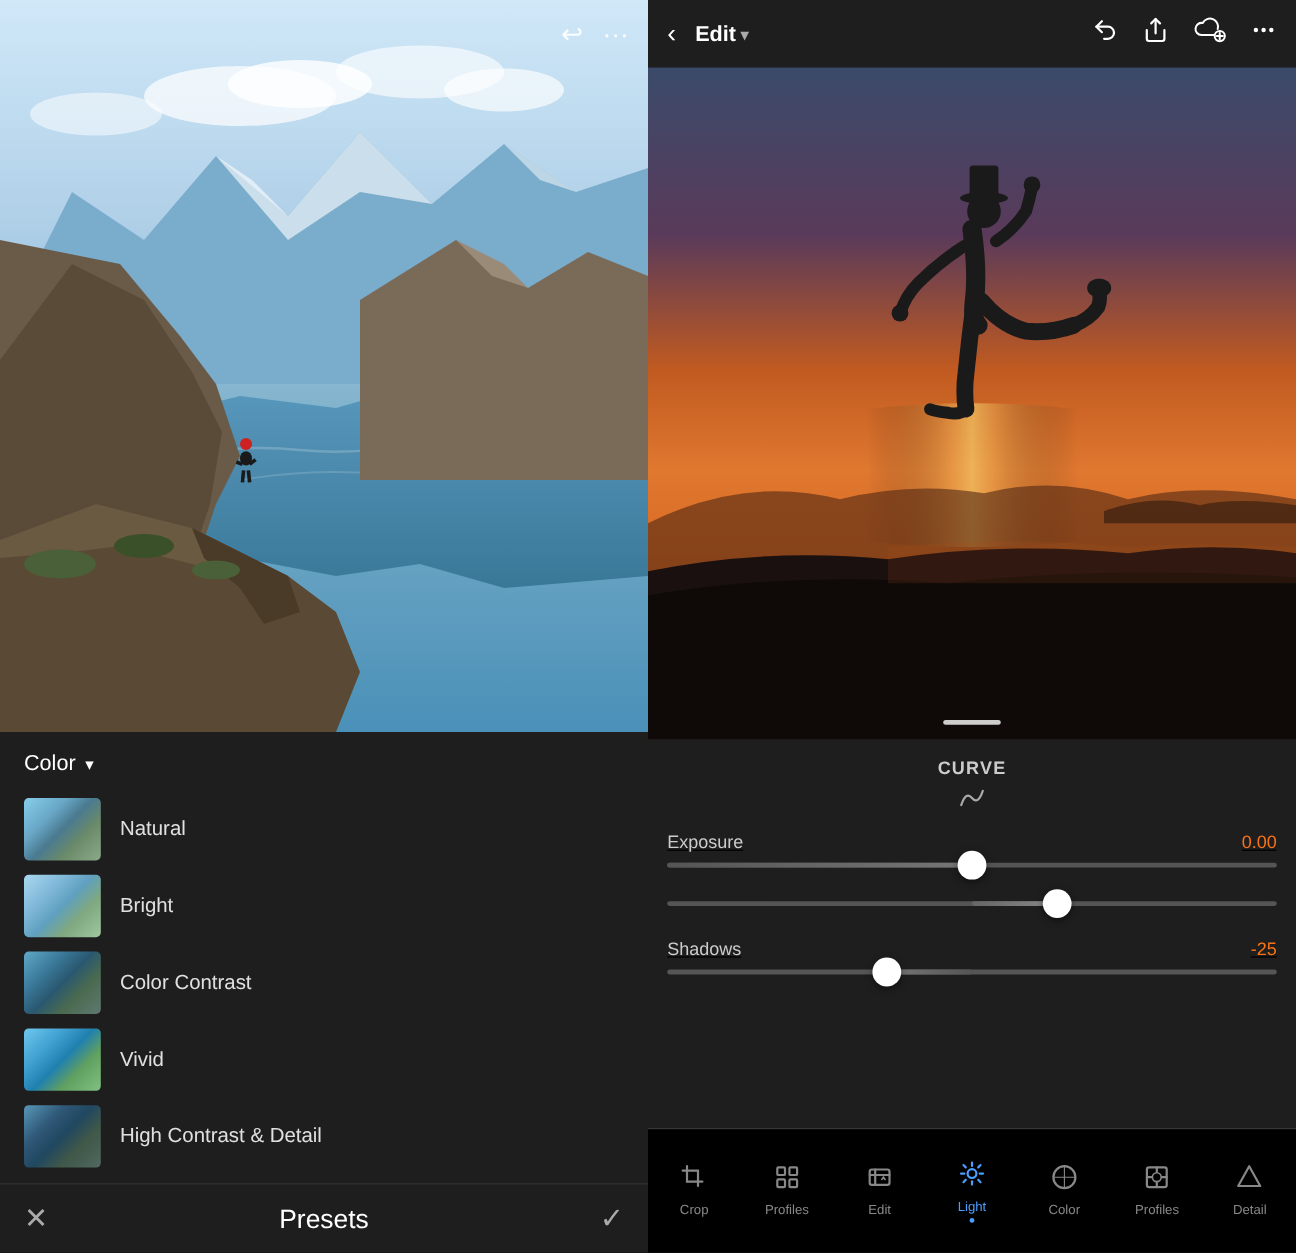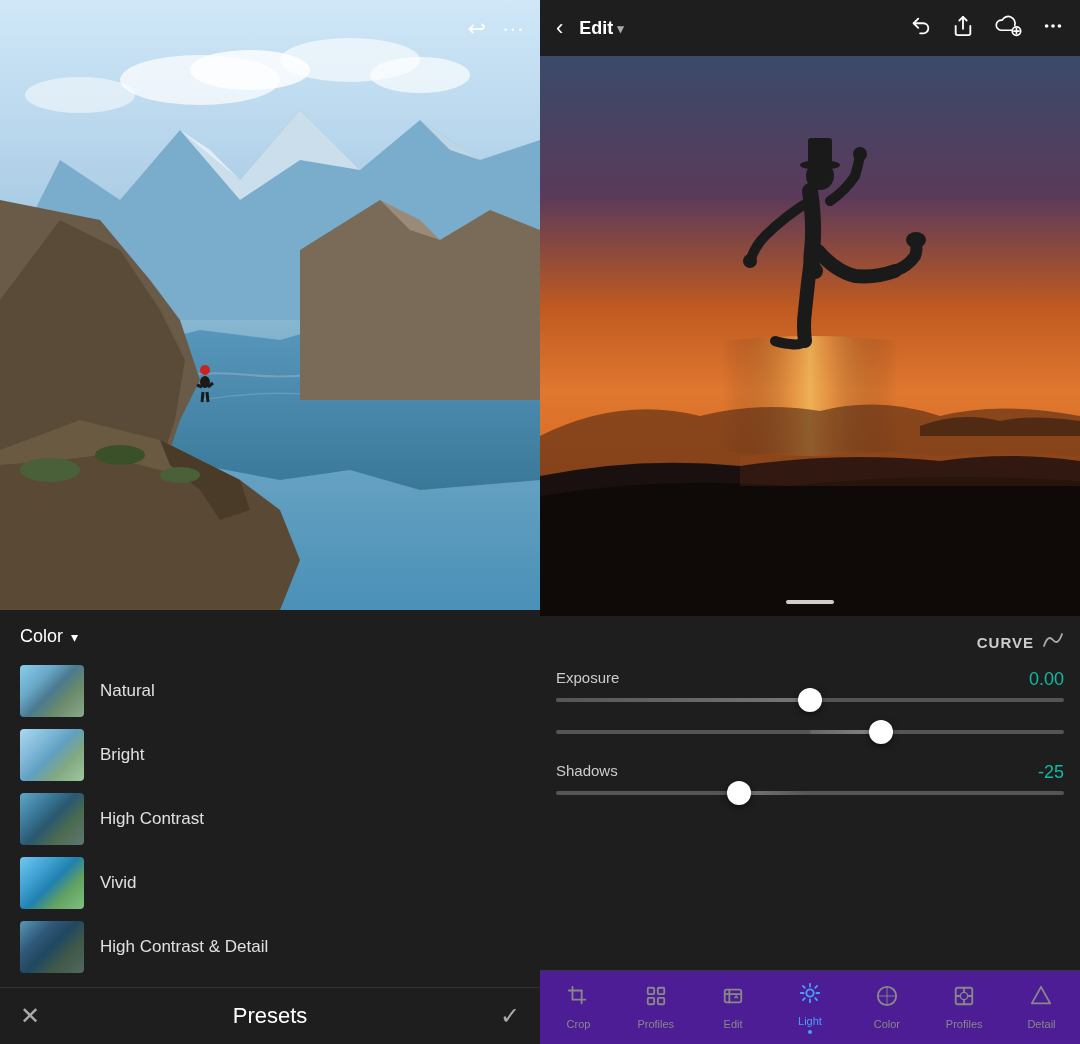--- a/index.html
+++ b/index.html
@@ -246,52 +246,54 @@
       flex-direction: column;
       padding: 16px 16px 0;
     }
 
     .curve-row {
       display: flex;
       align-items: center;
       justify-content: flex-end;
       margin-bottom: 16px;
       gap: 8px;
+      flex-direction: column;
     }
 
     .curve-label {
       color: #cccccc;
       font-size: 15px;
       font-weight: 600;
       letter-spacing: 1px;
     }
 
     .curve-icon {
       color: #cccccc;
       font-size: 18px;
     }
 
     .slider-row {
       margin-bottom: 28px;
+      text-decoration: underline;
     }
 
     .slider-header {
       display: flex;
       justify-content: space-between;
       margin-bottom: 8px;
     }
 
     .slider-name {
       color: #cccccc;
       font-size: 15px;
     }
 
     .slider-value {
-      color: #14b8a6;
-      font-size: 18px;
+      color: #f97316;
+      font-size: 15px;
     }
 
     .slider-track {
       position: relative;
       height: 4px;
       background: #555;
       border-radius: 2px;
     }
 
     .slider-fill {
@@ -308,22 +310,22 @@
       background: #ffffff;
       border-radius: 50%;
       top: 50%;
       transform: translate(-50%, -50%);
       box-shadow: 0 2px 6px rgba(0,0,0,0.5);
       cursor: pointer;
     }
 
     
     .bottom-tabbar {
-      height: 74px;
-      background: #4c1d95;
+      height: 104px;
+      background: #000000;
       display: flex;
       align-items: center;
       justify-content: space-around;
       border-top: 1px solid #383838;
       margin-top: auto;
     }
 
     .tab-item {
       display: flex;
       flex-direction: column;
@@ -453,21 +455,21 @@
         <span class="preset-name">Natural</span>
       </div>
 
       <div class="preset-item">
         <div class="preset-thumb preset-thumb-bright"></div>
         <span class="preset-name">Bright</span>
       </div>
 
       <div class="preset-item">
         <div class="preset-thumb preset-thumb-highcontrast"></div>
-        <span class="preset-name">High Contrast</span>
+        <span class="preset-name">Color Contrast</span>
       </div>
 
       <div class="preset-item">
         <div class="preset-thumb preset-thumb-vivid"></div>
         <span class="preset-name">Vivid</span>
       </div>
 
       <div class="preset-item">
         <div class="preset-thumb preset-thumb-highcontrastdetail"></div>
         <span class="preset-name">High Contrast &amp; Detail</span>

